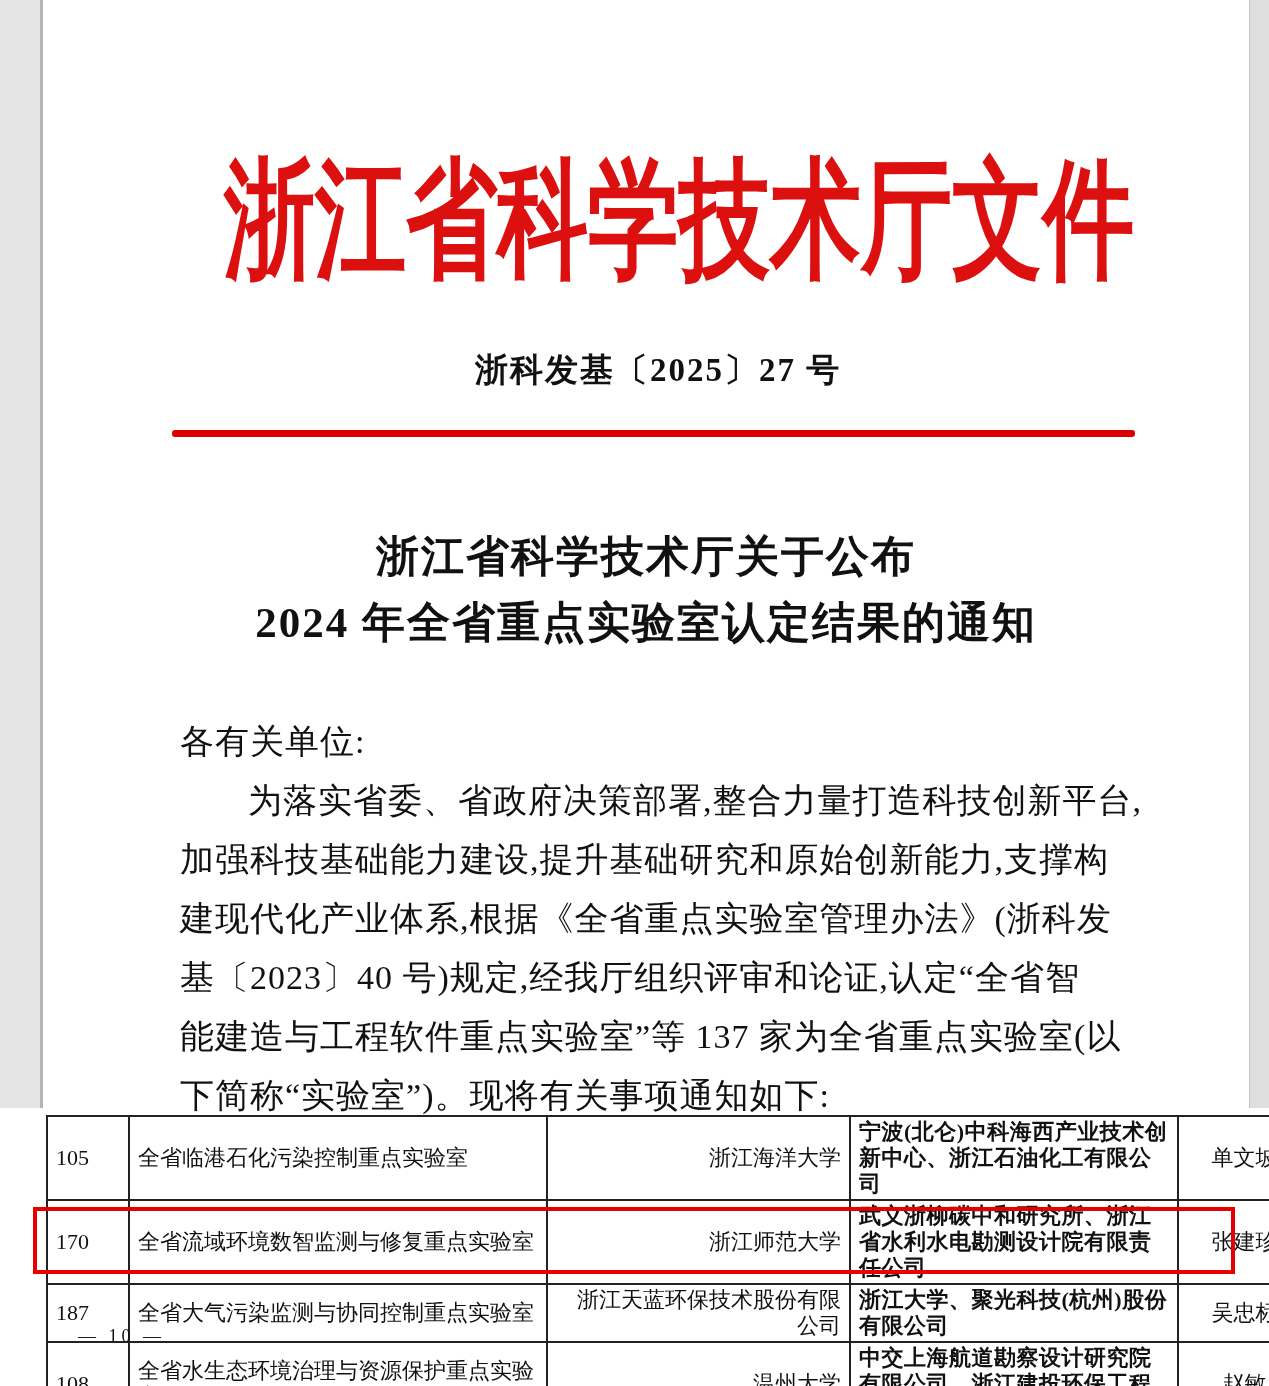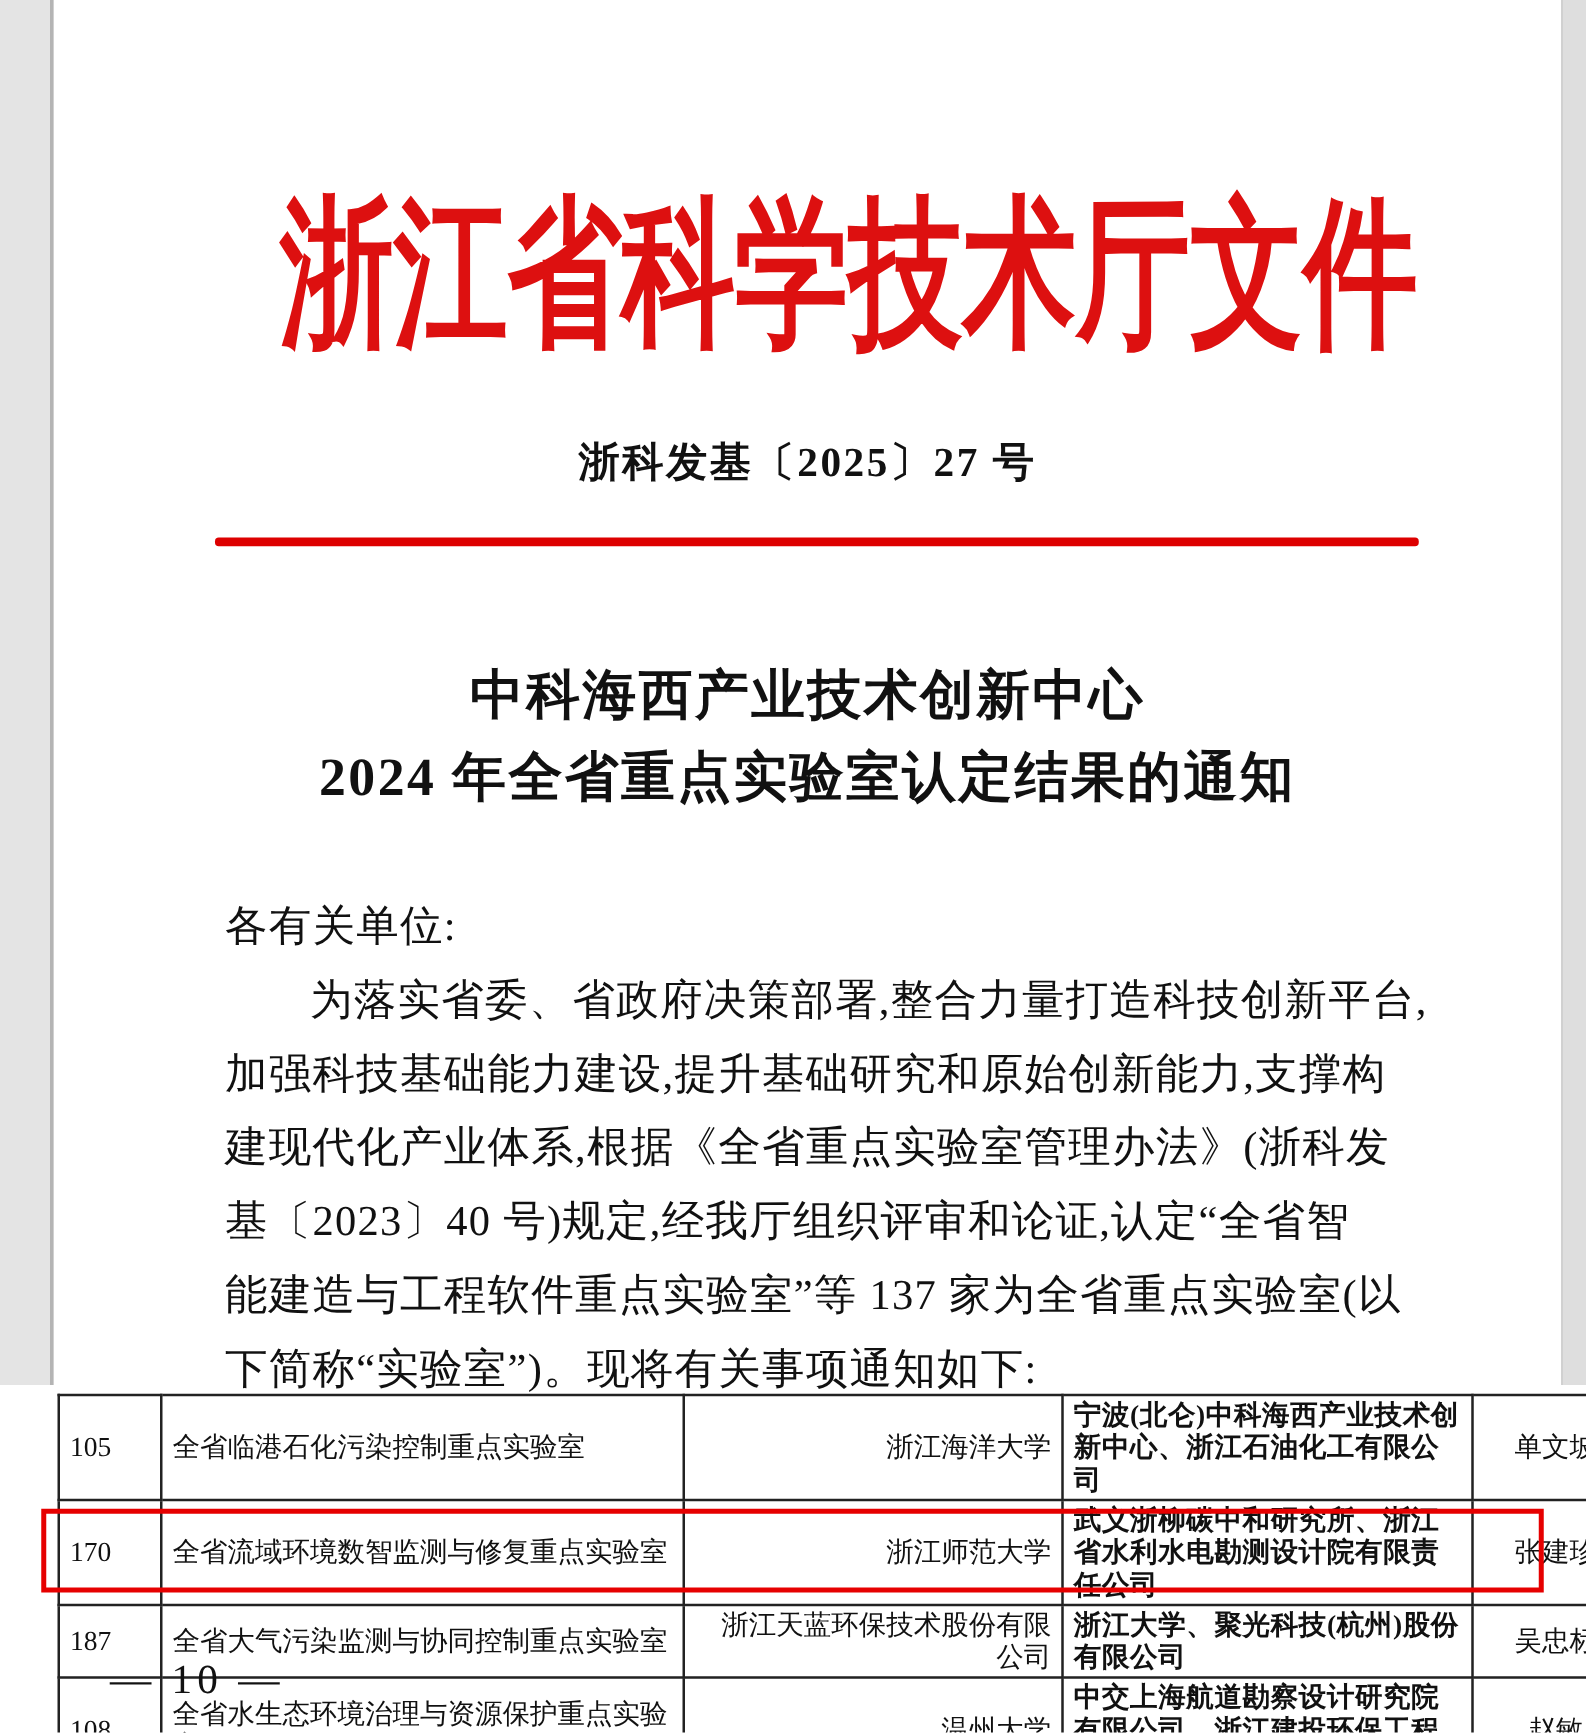--- a/index.html
+++ b/index.html
@@ -16,21 +16,21 @@
   .page-sheet{position:absolute;left:43px;top:0;width:1206px;height:1108px;background:#ffffff;}
 
   .letterhead{
     position:absolute;left:43px;top:140px;width:1206px;text-align:center;
     font-size:130px;font-weight:bold;color:var(--letterhead_red,#dd1010);
     transform:scaleX(0.70);transform-origin:50% 50%;
     white-space:nowrap;line-height:160px;letter-spacing:0px;
   }
   .doc-number{
     position:absolute;left:43px;top:348px;width:1206px;text-align:center;
-    font-size:33px;letter-spacing:2px;font-weight:bold;
+    font-size:33px;letter-spacing:2px;font-weight:bold;padding-left:12px;
   }
   .red-rule{
     position:absolute;left:172px;top:430px;width:963px;height:7px;
     background:var(--rule_red,#dd0000);border-radius:3px;
   }
   .notice-title{
     position:absolute;left:43px;top:524px;width:1206px;text-align:center;
     font-size:43px;font-weight:bold;line-height:66px;letter-spacing:2px;
   }
   .body-block{
@@ -55,38 +55,38 @@
   td.col-partners{width:310px;text-align:left;padding-left:10px;letter-spacing:0.5px;font-weight:bold;}
   td.col-director{width:115px;text-align:center;}
   tr.row{height:49px;}
 
   .highlight-box{
     position:absolute;left:33px;top:1207px;width:1194px;height:59px;
     border:4px solid var(--highlight_red,#e60000);
     pointer-events:none;background:transparent;
   }
   .page-number{
-    position:absolute;left:88px;top:1326px;font-size:33px;letter-spacing:4px;
+    position:absolute;left:78px;top:1326px;font-size:18px;letter-spacing:4px;
   }
 </style>
 </head>
 <body style="--letterhead_red: #dd1010; --rule_red: #dd0000; --highlight_red: #e60000;">
 
 <div class="side-strip left"></div>
 <div class="side-strip right"></div>
 <div class="page-sheet"></div>
 
 <div class="letterhead">浙江省科学技术厅文件</div>
 
 <div class="doc-number">浙科发基〔2025〕27 号</div>
 
 <div class="red-rule"></div>
 
 <div class="notice-title">
-  <div>中科海西产业技术创新中心</div>
+  <div>浙江省科学技术厅关于公布</div>
   <div>2024 年全省重点实验室认定结果的通知</div>
 </div>
 
 <div class="body-block">
   <div>各有关单位:</div>
   <div class="indent">为落实省委、省政府决策部署,整合力量打造科技创新平台,</div>
   <div>加强科技基础能力建设,提升基础研究和原始创新能力,支撑构</div>
   <div>建现代化产业体系,根据《全省重点实验室管理办法》(浙科发</div>
   <div>基〔2023〕40 号)规定,经我厅组织评审和论证,认定“全省智</div>
   <div>能建造与工程软件重点实验室”等 137 家为全省重点实验室(以</div>

